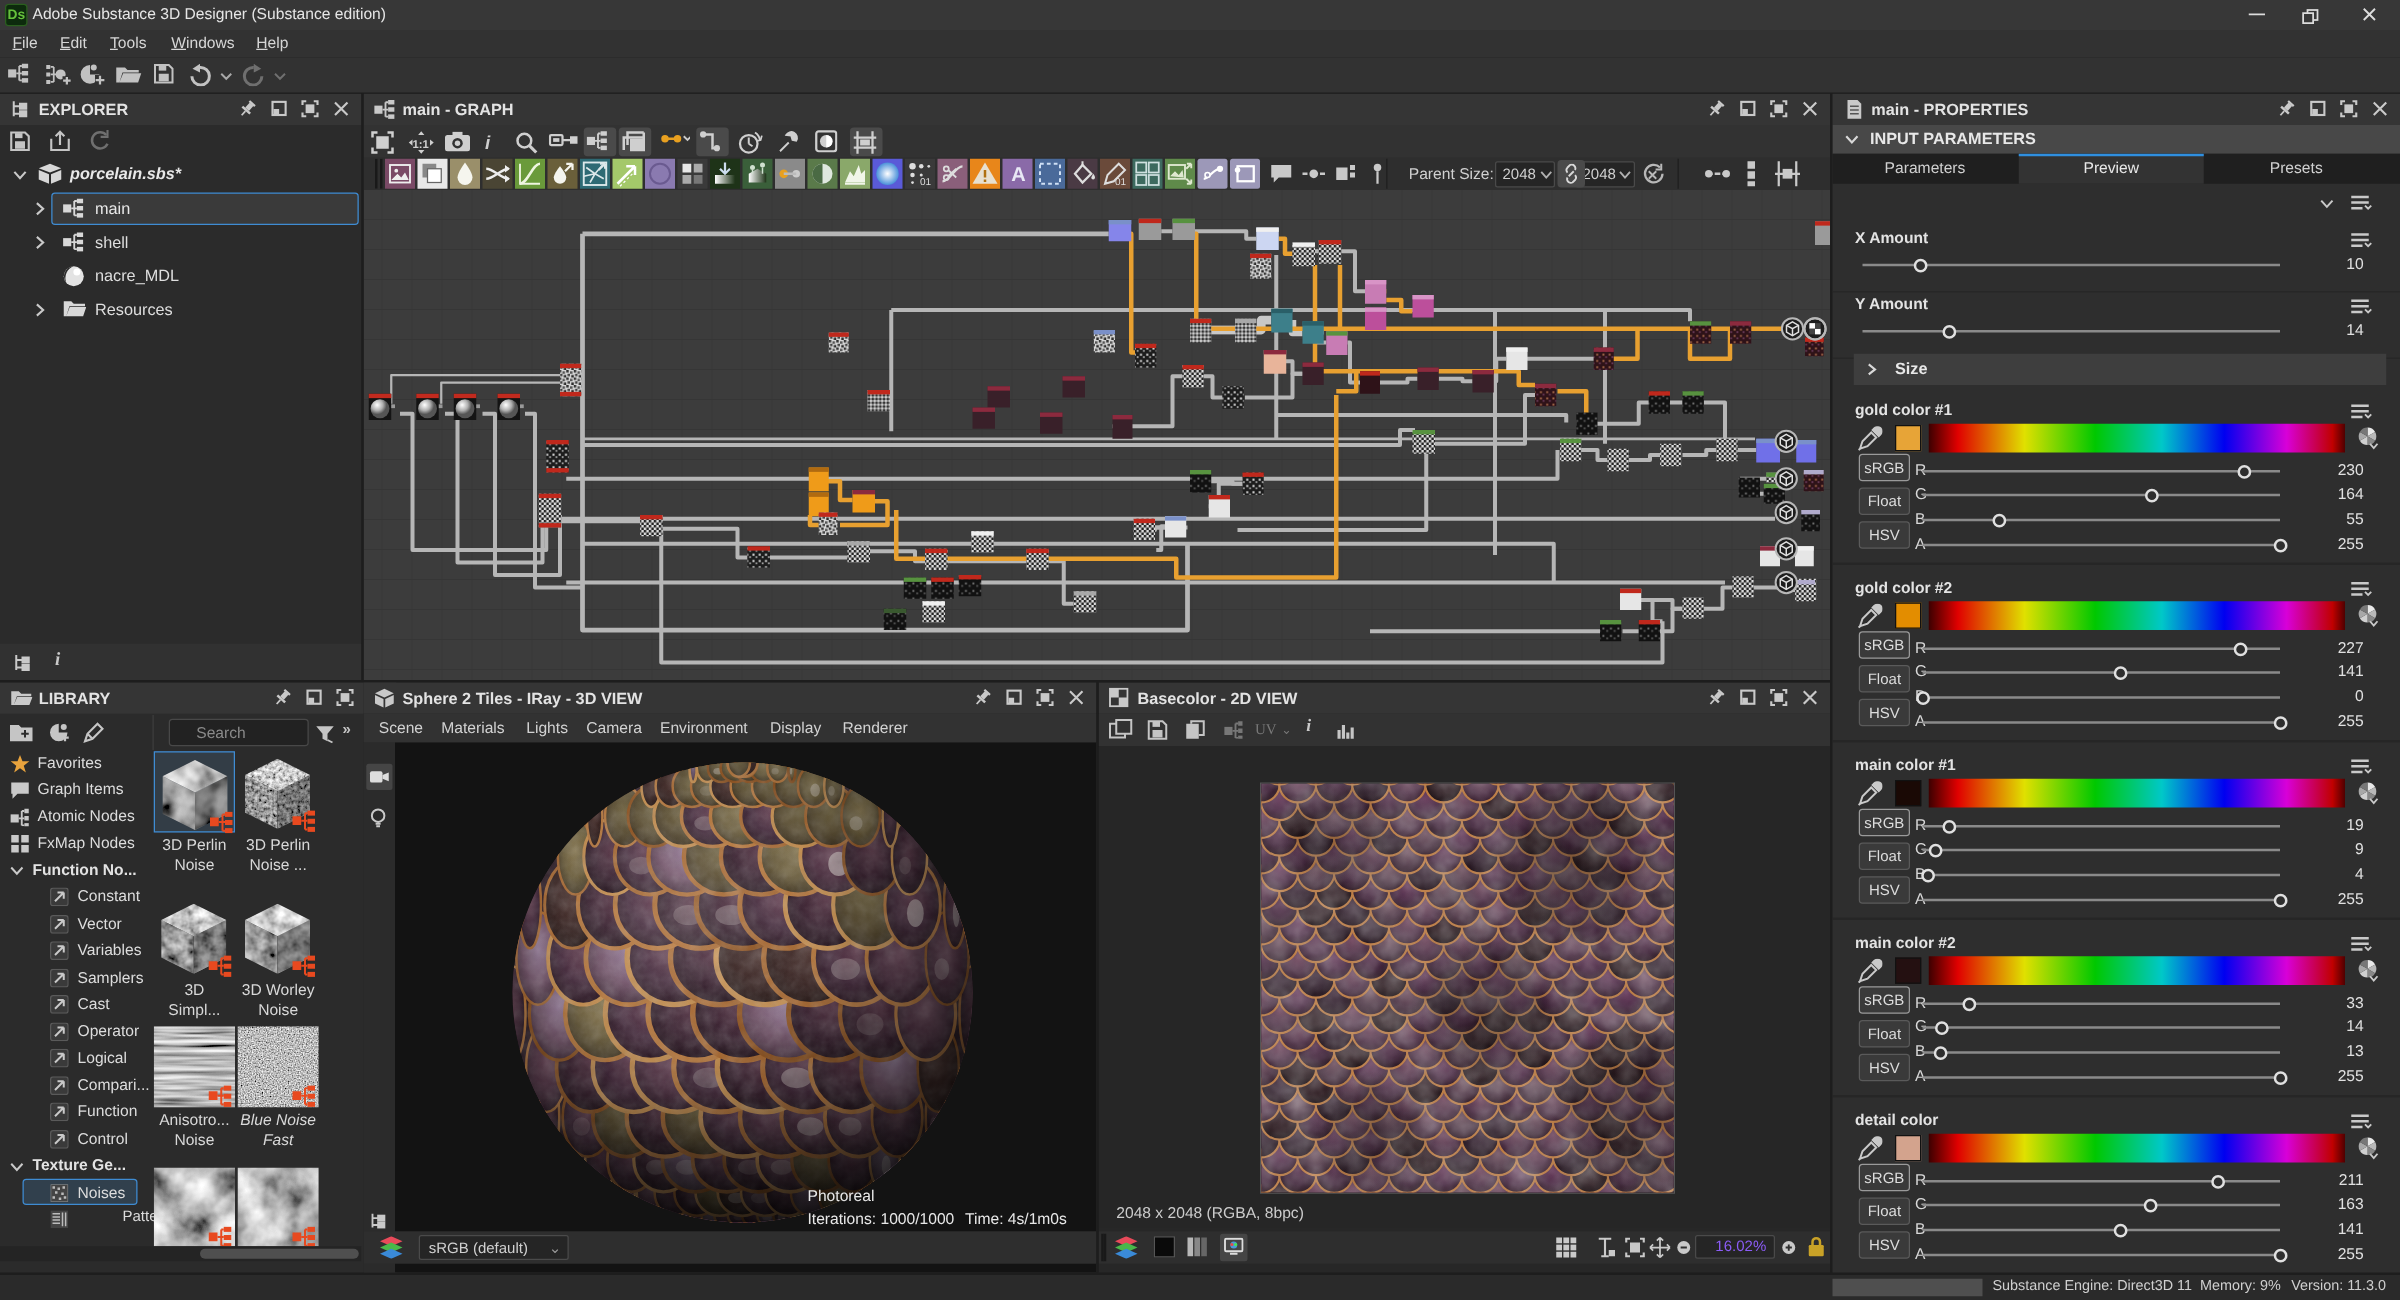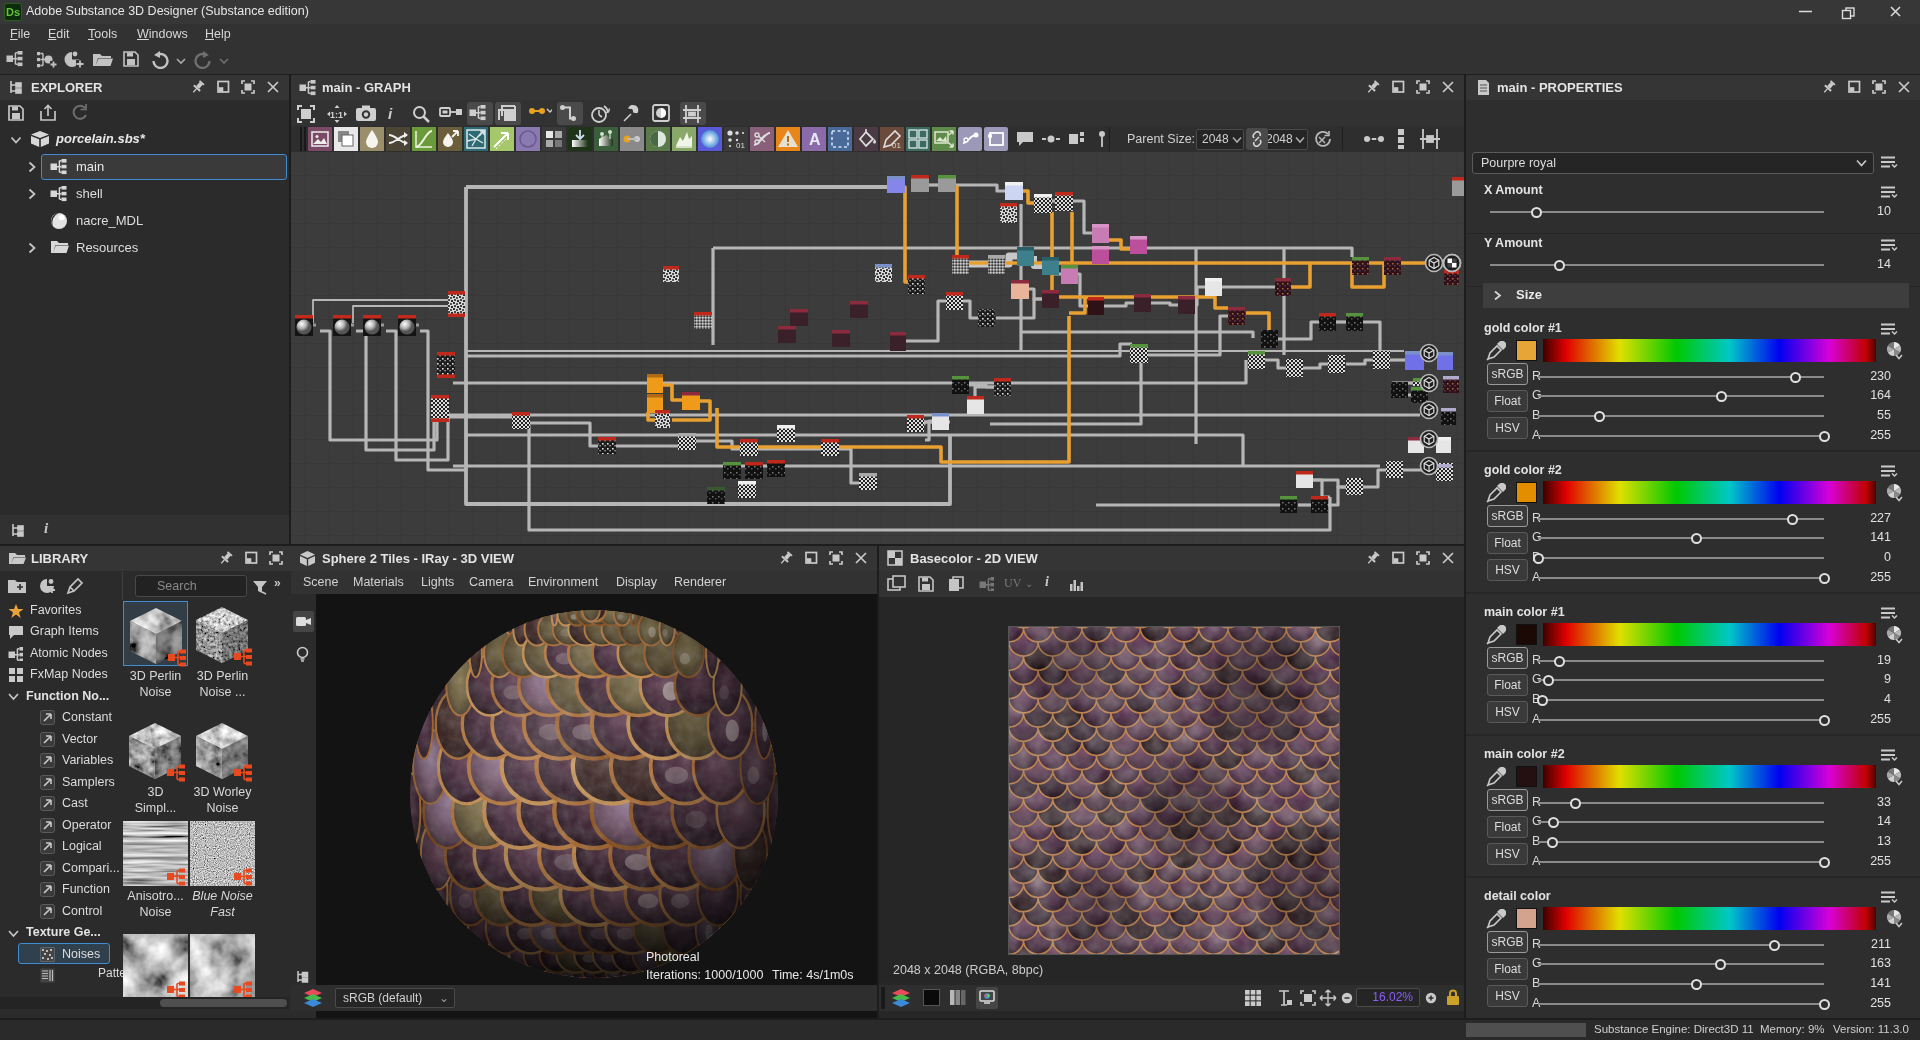--- a/index.html
+++ b/index.html
@@ -2516,21 +2516,34 @@
           <path d="M11 2 H14 V5" fill="none" stroke="#c9c9c9" stroke-width="1.7"></path>
           <path d="M14 11 V14 H11" fill="none" stroke="#c9c9c9" stroke-width="1.7"></path>
           <path d="M5 14 H2 V11" fill="none" stroke="#c9c9c9" stroke-width="1.7"></path>
           <rect x="4.5" y="4.5" width="7" height="7" fill="#c9c9c9"></rect>
         </svg>
         <svg width="16" height="16" viewBox="0 0 16 16">
           <path d="M3 3 L13 13 M13 3 L3 13" stroke="#c9c9c9" stroke-width="1.7" fill="none"></path>
         </svg>
       </div>
     </div>
-    <div class="abs" style="left:6px;top:77px;width:402px;height:22px;background:#252525;border:1px solid #5a5a5a;border-radius:3px;color:#dcdcdc;font-size:12.5px;line-height:20px;padding-left:8px;">Pourpre royal</div>
+    <div class="abs" style="left:0;top:25px;width:454px;height:23px;background:#484848;">
+      <div class="abs" style="left:10px;top:7px;">
+        <svg width="11" height="9" viewBox="0 0 11 9">
+          <path d="M1 2 L5.5 7 L10 2" fill="none" stroke="#d8d8d8" stroke-width="1.7"></path>
+        </svg>
+      </div>
+      <div class="txt" style="left:30px;top:3px;color:#e8e8e8;font-size:13px;font-weight:bold;">INPUT PARAMETERS</div>
+    </div>
+    <div class="abs" style="left:0;top:48px;width:454px;height:24px;background:#1f1f1f;">
+      <div class="abs" style="left:149px;top:0;width:148px;height:24px;background:#333;border-top:2.5px solid #2f8fe0;"></div>
+      <div class="abs" style="left:0px;top:4px;width:148px;text-align:center;color:#d0d0d0;font-size:12.5px;">Parameters</div>
+      <div class="abs" style="left:149px;top:4px;width:148px;text-align:center;color:#e8e8e8;font-size:12.5px;">Preview</div>
+      <div class="abs" style="left:297px;top:4px;width:148px;text-align:center;color:#d0d0d0;font-size:12.5px;">Presets</div>
+    </div>
     <div class="abs" style="left:390px;top:84px;">
       <svg width="11" height="9" viewBox="0 0 11 9">
         <path d="M1 1.5 L5.5 6.5 L10 1.5" fill="none" stroke="#c9c9c9" stroke-width="1.6"></path>
       </svg>
     </div>
     <div class="abs" style="left:414px;top:80px;">
       <svg width="18" height="16" viewBox="0 0 18 16">
         <g stroke="#c9c9c9" stroke-width="2">
           <path d="M1 2.5 H15 M1 7 H15 M1 11.5 H10"></path>
         </g>

